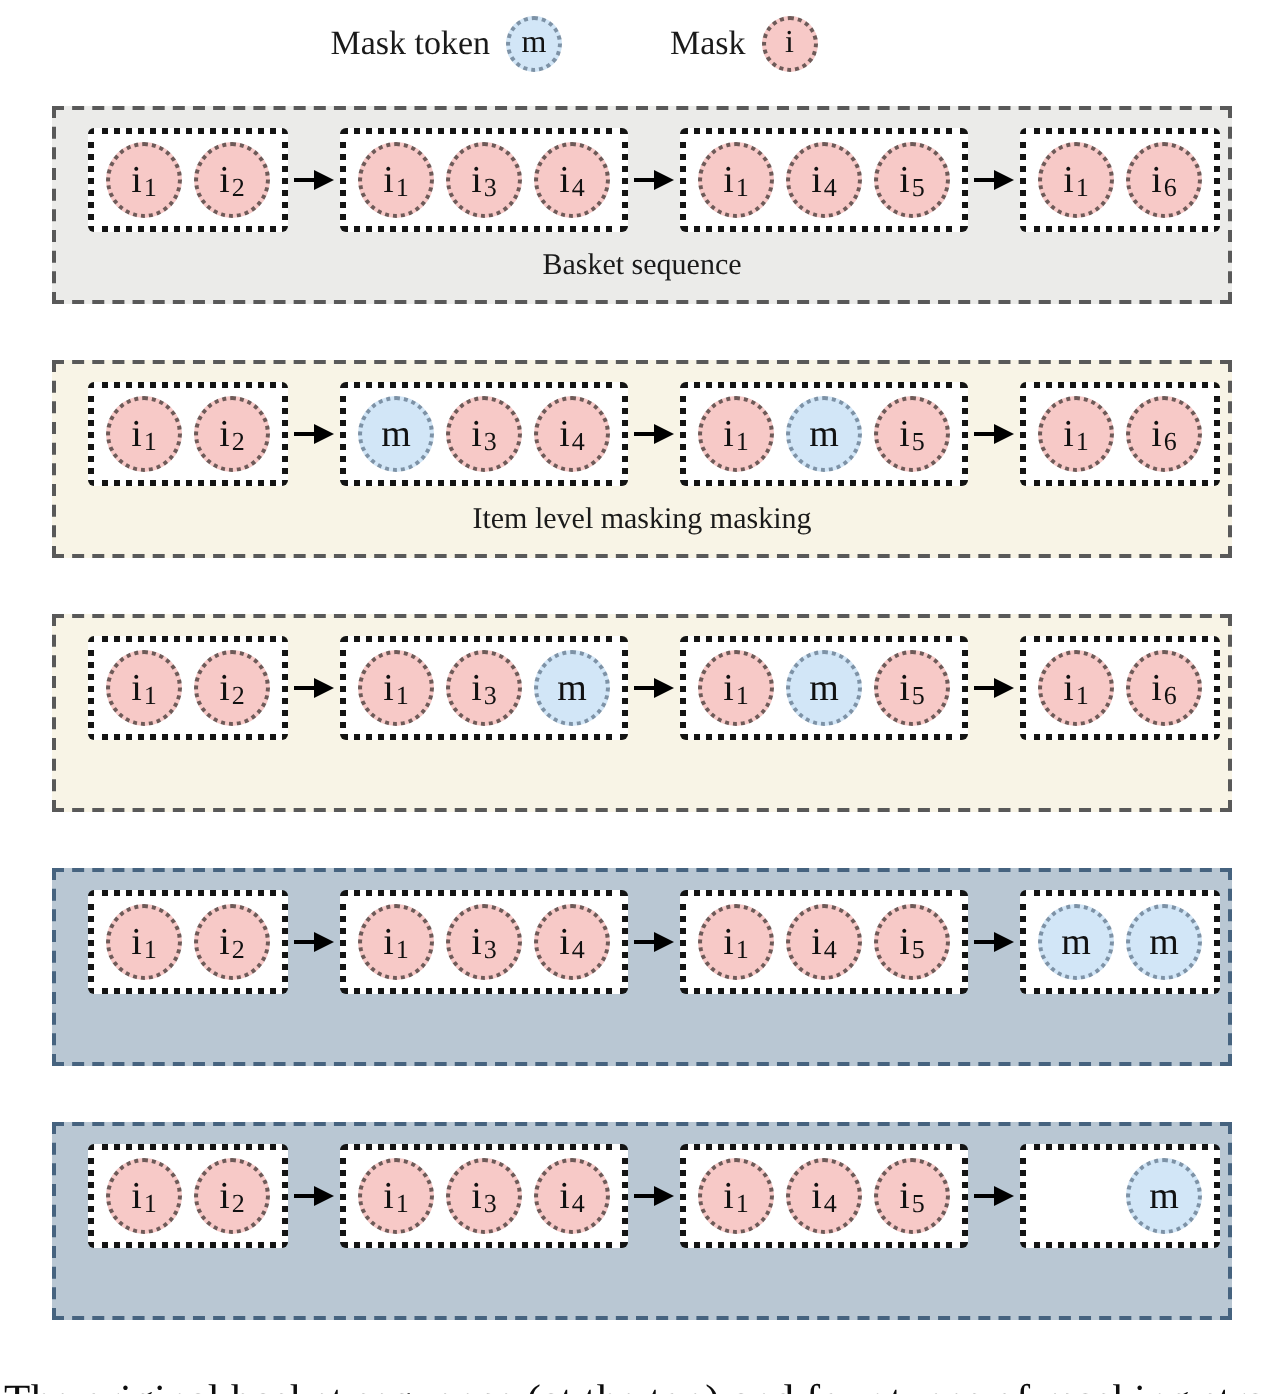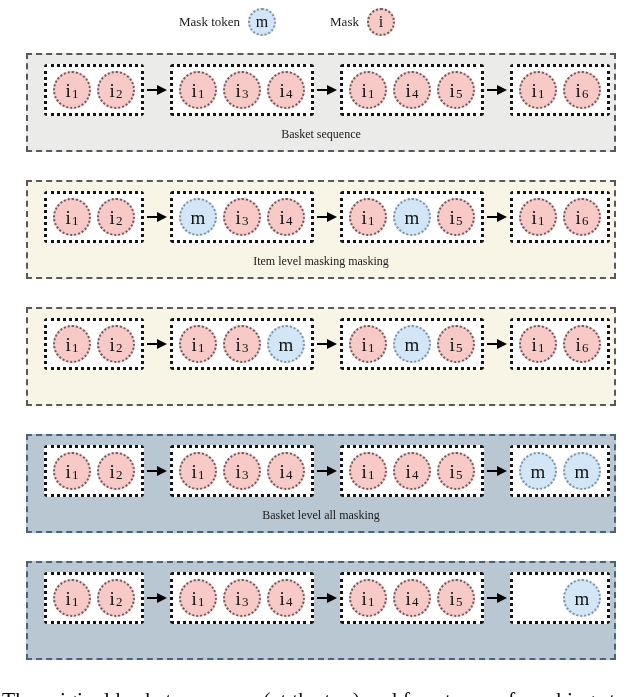--- a/index.html
+++ b/index.html
@@ -7,21 +7,21 @@
     width:640px;height:697px;overflow:hidden;background:#ffffff;
     font-family:"Liberation Serif", serif;color:#111;
     position:relative;
   }
   
   .legend{
     display:flex;align-items:center;justify-content:center;
     margin:6px 66px 0 0;height:32px;gap:8px;
   }
   .legend-gap{width:38px;}
-  .legend-label{font-size:13px;color:#1a1a1a;}
+  .legend-label{font-size:17px;color:#1a1a1a;}
   .lcircle{
     width:28px;height:28px;border-radius:50%;
     display:flex;align-items:center;justify-content:center;
     font-size:16px;box-sizing:border-box;
   }
   
   .circle{
     width:38px;height:38px;border-radius:50%;
     display:flex;align-items:center;justify-content:center;
     font-size:19px;box-sizing:border-box;flex:0 0 auto;
@@ -54,21 +54,21 @@
     margin:0 3px;min-width:20px;height:50px;
   }
   .arrow-line{flex:1;height:2px;background:#000;}
   .arrow-head{
     width:0;height:0;flex:0 0 auto;
     border-left:10px solid #000;
     border-top:5px solid transparent;border-bottom:5px solid transparent;
   }
   .row-label{
     position:absolute;left:0;right:0;bottom:8px;
-    text-align:center;font-size:12px;color:#1a1a1a;
+    text-align:center;font-size:15px;color:#1a1a1a;
   }
   
   .caption{
     margin:14px 0 0 2px;font-size:21.5px;color:#0d0d0d;
     white-space:nowrap;overflow:hidden;letter-spacing:0.2px;
   }
 </style>
 </head>
 <body>
 
@@ -329,21 +329,20 @@
         </div>
         <div class="basket">
           <span class="circle kind-mask">
             <span>m</span>
           </span>
           <span class="circle kind-mask">
             <span>m</span>
           </span>
         </div>
       </div>
-      <div class="row-label">Basket level all masking</div>
     </div>
     <div class="row theme-blue">
       <div class="baskets">
         <div class="basket">
           <span class="circle kind-item">
             <span>i</span>
             <sub>1</sub>
           </span>
           <span class="circle kind-item">
             <span>i</span>

